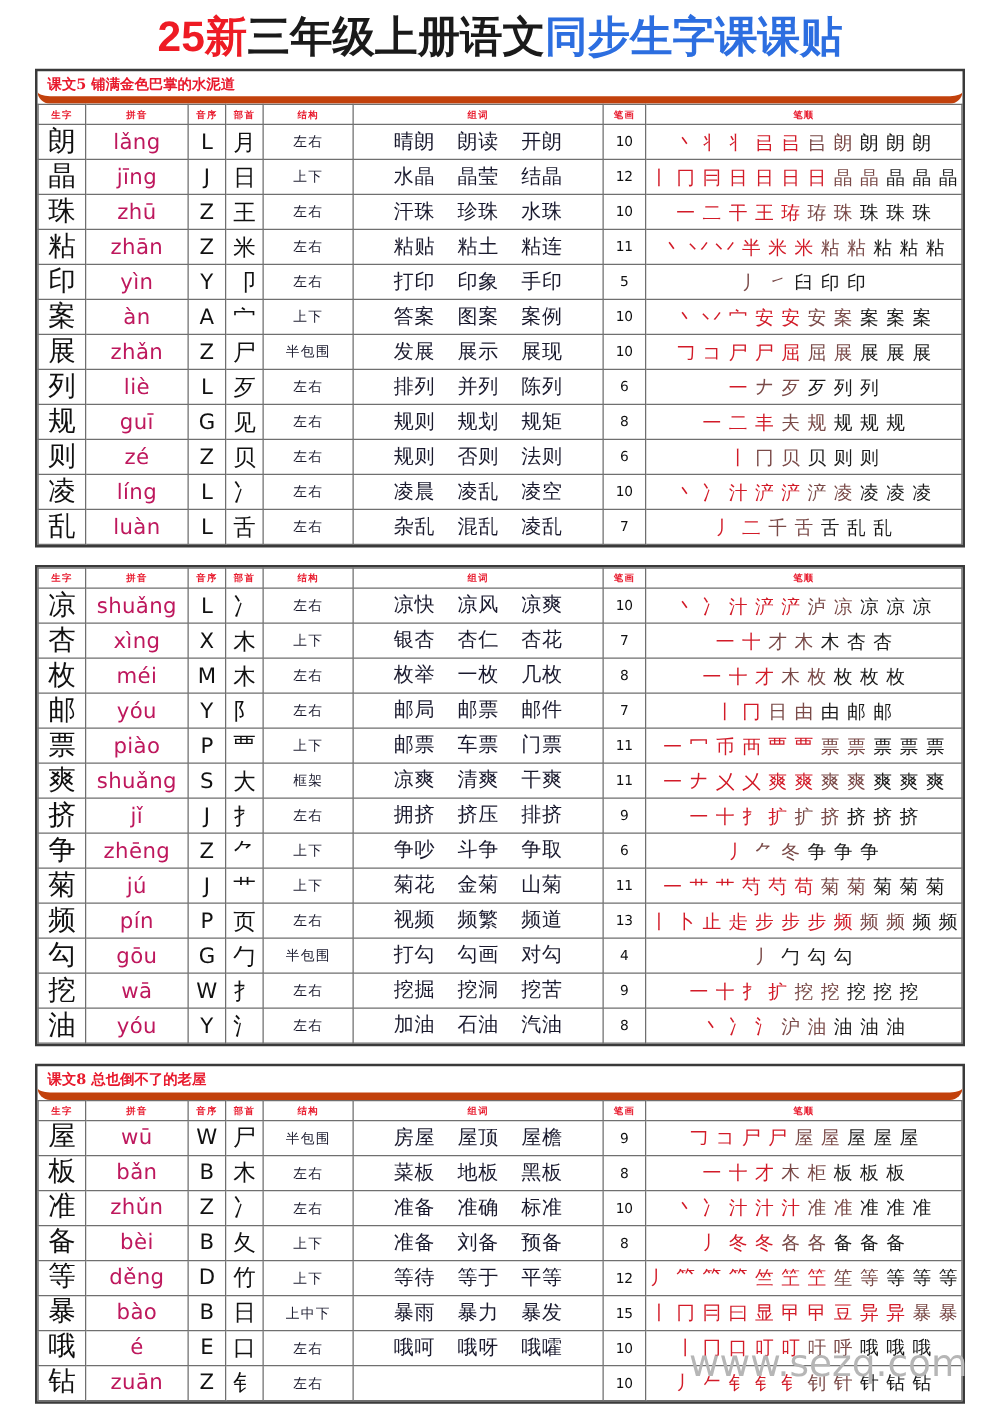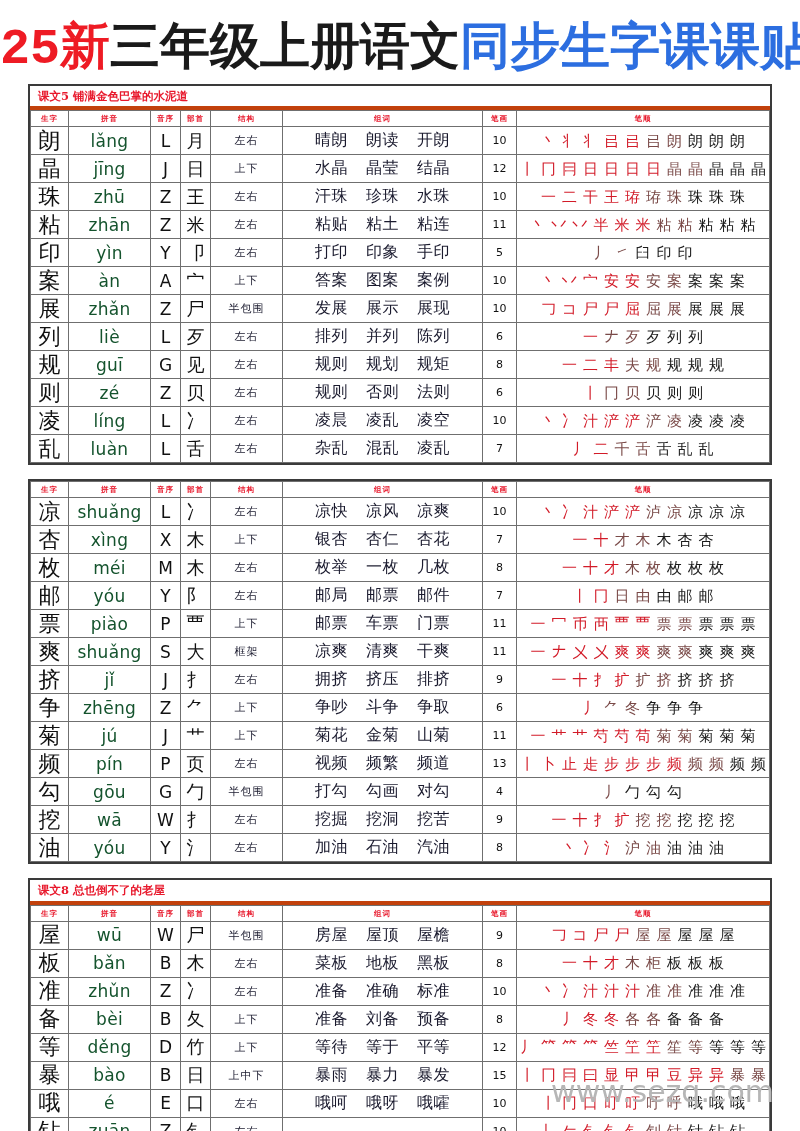--- a/index.html
+++ b/index.html
@@ -12,46 +12,47 @@
   #page {
     position: relative;
     width: 800px; height: 1131px;
     overflow: hidden;
     background: #fff;
   }
 
   
   .title {
     text-align: center;
-    padding-top: 22px;
+    padding-top: 11px;
     padding-bottom: 6px;
     white-space: nowrap;
-    font-family: Liberation Mono, monospace;
+    font-family: Liberation Sans, sans-serif;
     font-weight: bold;
-    font-size: 50px;
+    font-size: 34px;
     line-height: 1.12;
     letter-spacing: 0px;
   }
   .title .seg { display: inline; }
 
   
   .section {
     margin: 0 28px 14px 28px;
     border: 2px solid #3a3a3a;
     background: #fff;
   }
   .sec-head {
-    border-bottom: 4px solid #c2410c;
+    border-bottom: 6px solid #c2410c;
     padding: 3px 0 3px 8px;
     color: #e8192c;
     font-family: "DejaVu Serif", "Liberation Serif", serif;
     font-weight: bold;
     font-size: 11.5px;
     line-height: 1.25;
     white-space: nowrap;
+    border-radius: 10px;
   }
   table.grid {
     width: 100%;
     border-collapse: collapse;
     table-layout: fixed;
   }
   table.grid th, table.grid td {
     border: 1px solid #6f6f6f;
     padding: 0;
     text-align: center;
@@ -81,21 +82,21 @@
   td.zi {
     font-family: "DejaVu Serif", "Liberation Serif", serif;
     font-size: 22px;
     line-height: 1;
     color: #111;
     height: 28px;
   }
   td.pin {
     font-family: "DejaVu Sans", "Liberation Sans", sans-serif;
     font-size: 17px;
-    color: #14532d;
+    color: #be185d;
     letter-spacing: 0.3px;
     margin-top: 32px;
   }
   td.yin {
     font-family: "DejaVu Sans", "Liberation Sans", sans-serif;
     font-size: 17px;
     color: #111;
   }
   td.bu {
     font-family: "DejaVu Serif", "Liberation Serif", serif;

